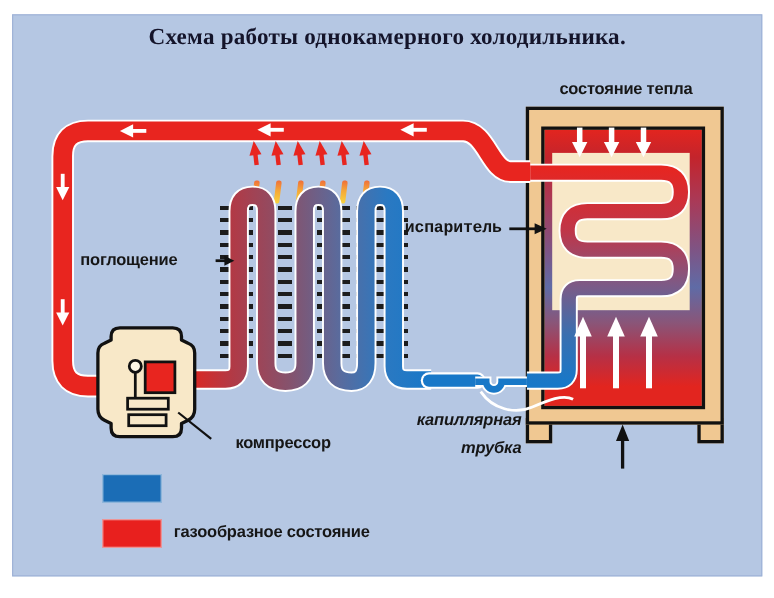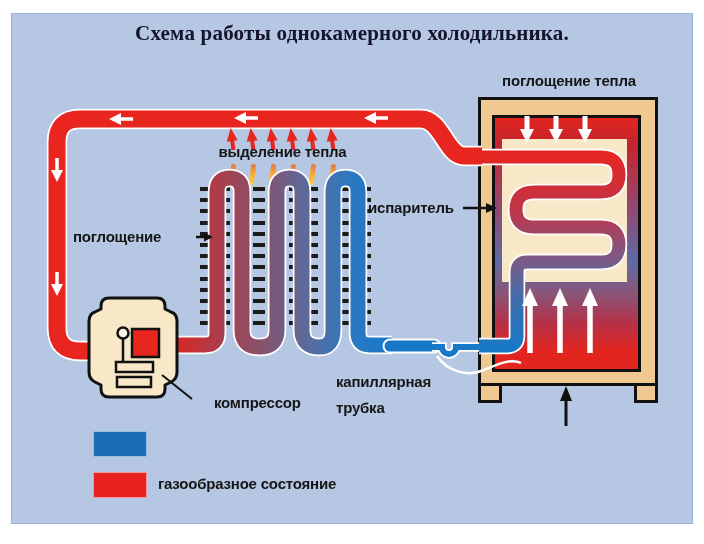--- a/index.html
+++ b/index.html
@@ -194,26 +194,25 @@
       <line x1="162" y1="375" x2="192" y2="399" stroke-width="2"></line>
       <g>
           <line x1="566" y1="426" x2="566" y2="399" stroke-width="3"></line>
           <polygon points="560,401 566,386 572,401" stroke="none"></polygon>
         </g>
     </g>
 
     <path d="M 437 356 C 448 372 468 377 484 370 C 498 364 512 358 521 363" fill="none" stroke="#ffffff" stroke-width="2.5"></path>
   </svg>
 
-  <div class="abs lbl" style="left:480px;top:72px;width:178px;text-align:center;">поглощение тепла</div>
-  <div class="abs lbl" style="left:205px;top:143px;width:155px;text-align:center;">выделение тепла</div>
+  <div class="abs lbl" style="left:480px;top:72px;width:178px;text-align:center;">состояние тепла</div>
   <div class="abs lbl" style="left:73px;top:228px;">поглощение</div>
-  <div class="abs lbl" style="left:368px;top:199px;">испаритель</div>
+  <div class="abs lbl" style="left:368px;top:199px;font-family:Liberation Mono, monospace;">испаритель</div>
   <div class="abs lbl" style="left:193px;top:394px;margin-left:21px;">компрессор</div>
-  <div class="abs lbl" style="left:336px;top:369px;width:114px;text-align:left;line-height:26px;">
+  <div class="abs lbl" style="left:360px;top:369px;width:114px;text-align:right;line-height:26px;font-style:italic;">
     <div>капиллярная</div>
     <div>трубка</div>
   </div>
 
   <div class="abs swatch sw-liquid"></div>
   <div class="abs swatch sw-gas"></div>
   <div class="abs lbl" style="left:158px;top:475px;">газообразное состояние</div>
 </div>
 
 </body></html>

